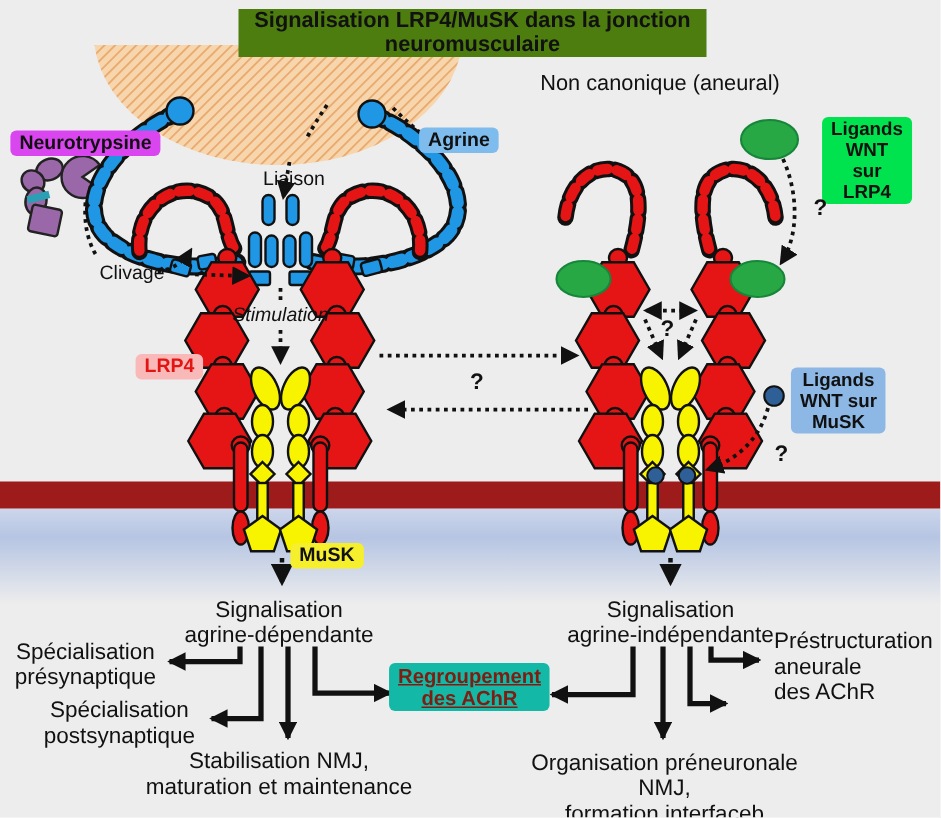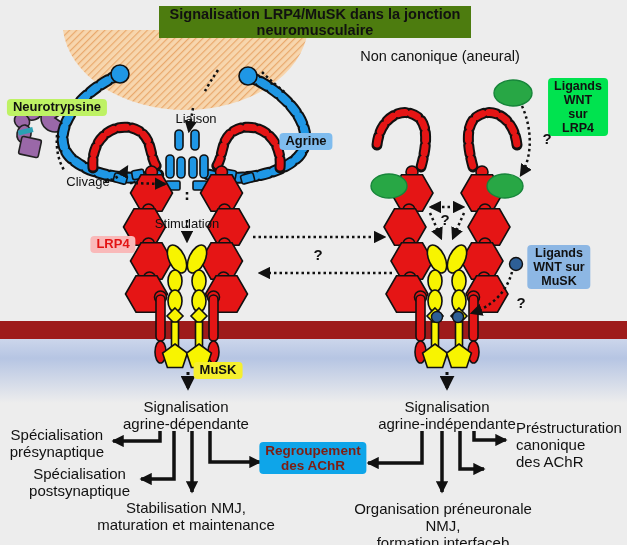--- a/index.html
+++ b/index.html
@@ -17,27 +17,27 @@
     line-height:1.12;
     white-space:pre-line;
     text-align:center;
     transform:translateX(-50%);
   }
   .lbl.alignleft{transform:none;text-align:left;}
   .lbl.alignright{transform:translateX(-100%);}
   .hl{padding:1px 6px;border-radius:4px;font-weight:bold;}
   .title{font-size:14.5px;font-weight:bold;background:#4d7c0f;}
   .colhead{font-size:14.5px;}
-  .hl-purple{background:#bef264;margin-top:12px;}
-  .hl-blue{background:#7fbcee;margin-top:48px;}
+  .hl-purple{background:#d946ef;}
+  .hl-blue{background:#7fbcee;}
   .hl-green{background:#00e34f;font-size:12.5px;}
   .hl-bluelight{background:#8db7e4;font-size:12.5px;}
   .hl-pink{background:#f9b9b9;color:#e31414;}
   .hl-yellow{background:#f5ef2e;}
-  .hl-orange{background:#0ea5e9;color:#7e1d12;font-size:13.5px;}
+  .hl-orange{background:#14b8a6;color:#7e1d12;font-size:13.5px;text-decoration:underline;}
   .flow{font-size:15px;}
   .qmark{font-size:15px;font-weight:600;}
 </style>
 </head>
 <body>
 
 <div id="stage">
 
 <svg id="diagram-svg" width="627" height="545" viewBox="0 0 627 545">
   <defs>
@@ -222,21 +222,21 @@
 <div class="lbl title" style="left:315px;top:6px;">Signalisation LRP4/MuSK dans la jonction neuromusculaire</div>
 <div class="lbl colhead" style="left:440px;top:38px;margin-top:10px;">Non canonique (aneural)</div>
 
 <div class="lbl hl hl-purple" style="left:57px;top:87px;">Neurotrypsine</div>
 <div class="lbl" style="left:196px;top:112px;">Liaison</div>
 <div class="lbl hl hl-blue" style="left:306px;top:85px;">Agrine</div>
 <div class="lbl hl hl-green" style="left:578px;top:78px;">Ligands
 WNT sur
 LRP4</div>
 <div class="lbl" style="left:88px;top:175px;">Clivage</div>
-<div class="lbl" style="left:187px;top:217px;">Stimulation</div>
+<div class="lbl" style="left:187px;top:203px;font-style:italic;">Stimulation</div>
 <div class="lbl hl hl-pink" style="left:113px;top:236px;">LRP4</div>
 <div class="lbl hl hl-bluelight" style="left:559px;top:245px;">Ligands
 WNT sur
 MuSK</div>
 <div class="lbl hl hl-yellow" style="left:218px;top:362px;">MuSK</div>
 
 <div class="lbl qmark" style="left:318px;top:247px;">?</div>
 <div class="lbl qmark" style="left:547px;top:131px;">?</div>
 <div class="lbl qmark" style="left:445px;top:212px;">?</div>
 <div class="lbl qmark" style="left:521px;top:295px;">?</div>
@@ -248,18 +248,18 @@
 
 <div class="lbl flow alignright" style="left:104px;top:427px;">Spécialisation
 présynaptique</div>
 <div class="lbl flow alignright" style="left:130px;top:466px;">Spécialisation
 postsynaptique</div>
 <div class="lbl flow" style="left:186px;top:500px;text-align:center;">Stabilisation NMJ,
 maturation et maintenance</div>
 <div class="lbl hl hl-orange" style="left:313px;top:442px;">Regroupement
 des AChR</div>
 <div class="lbl flow alignleft" style="left:516px;top:420px;">Préstructuration
-canonique
+aneurale
 des AChR</div>
 <div class="lbl flow" style="left:443px;top:501px;">Organisation préneuronale NMJ,
 formation interfaceb</div>
 
 </div>
 
 </body></html>

